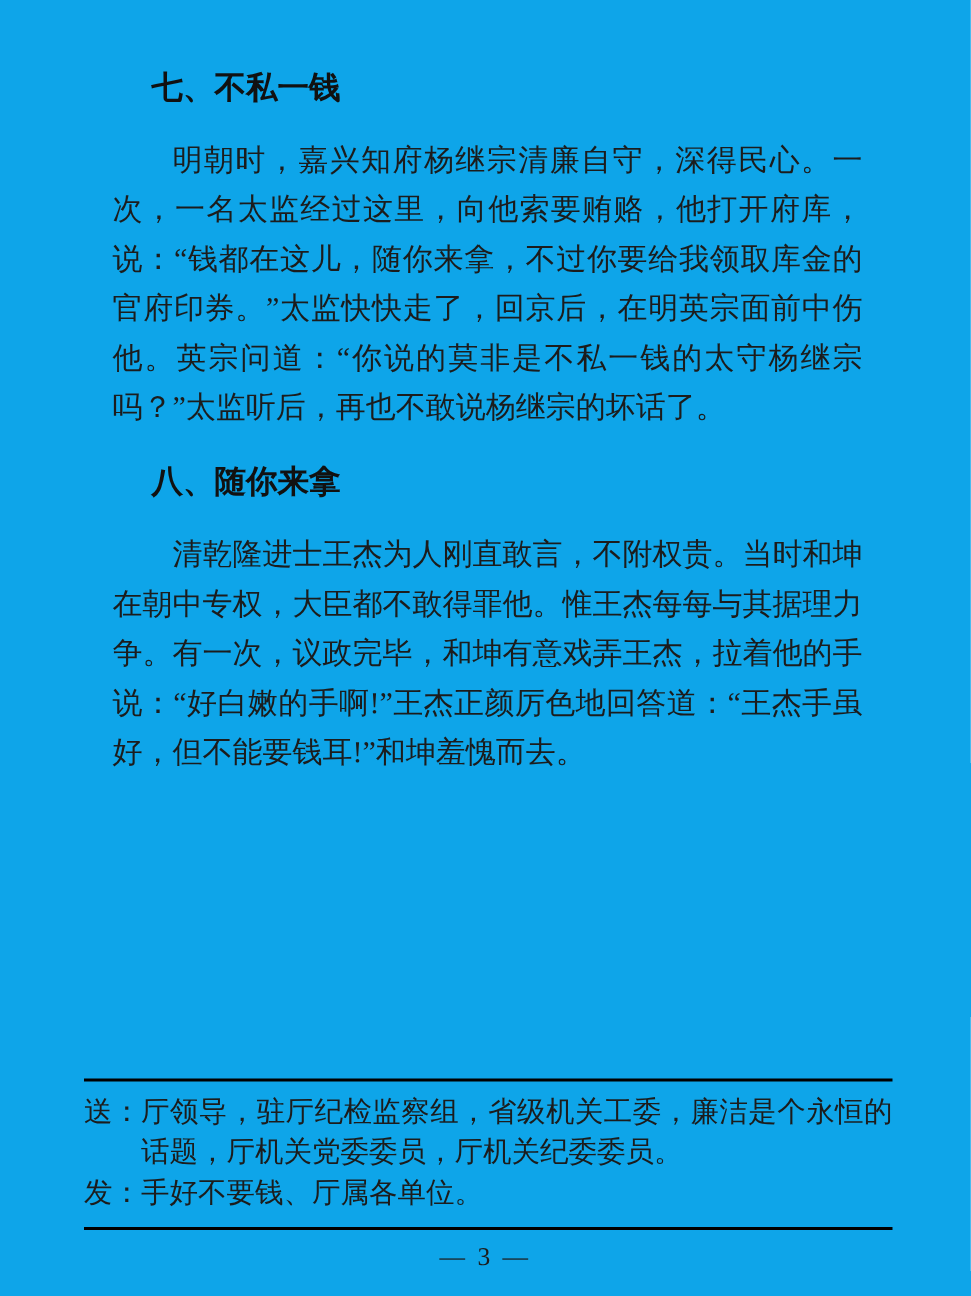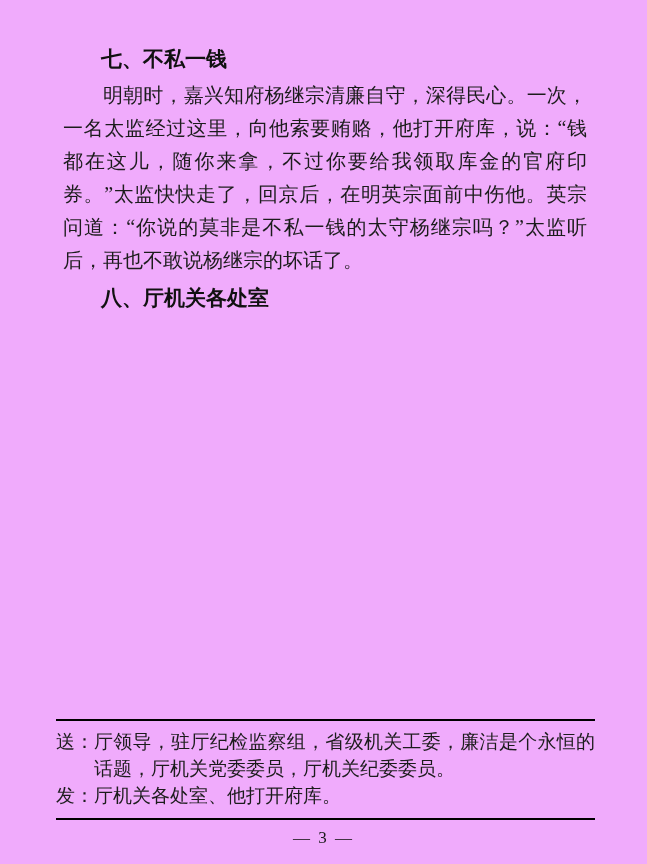--- a/index.html
+++ b/index.html
@@ -1,42 +1,42 @@
 <!DOCTYPE html>
 <html lang="zh"><head>
 <meta charset="utf-8">
 <style>
   html, body { margin: 0; padding: 0; }
   body { background: #ffffff; }
   .page {
     position: relative;
     width: 647px;
     height: 864px;
-    background: #f0abfc;
+    background: #0ea5e9;
     font-family: "Liberation Serif", "DejaVu Serif", serif;
     color: #1c1c1c;
     overflow: hidden;
   }
   .content {
     position: absolute;
     left: 59px;
     right: 56px;
     top: 40px;
   }
   .heading {
     margin: 2px 0 4px 0;
     font-family: "Liberation Sans", "DejaVu Sans", sans-serif;
     font-weight: 700;
     font-size: 21px;
     line-height: 33px;
     text-indent: 2em;
     color: #111111;
   }
   .para {
-    margin: 4px;
+    margin: 16px;
     font-size: 20px;
     line-height: 33px;
     text-indent: 2em;
     text-align: justify;
     text-align-last: left;
     color: #1c1c1c;
   }
   .footer {
     position: absolute;
     left: 56px;
@@ -64,29 +64,30 @@
   }
 </style>
 </head>
 <body>
 
 <div class="page">
 
   <div class="content">
     <h2 class="heading">七、不私一钱</h2>
     <p class="para">明朝时，嘉兴知府杨继宗清廉自守，深得民心。一次，一名太监经过这里，向他索要贿赂，他打开府库，说：“钱都在这儿，随你来拿，不过你要给我领取库金的官府印券。”太监快快走了，回京后，在明英宗面前中伤他。英宗问道：“你说的莫非是不私一钱的太守杨继宗吗？”太监听后，再也不敢说杨继宗的坏话了。</p>
-    <h2 class="heading">八、厅机关各处室</h2>
+    <h2 class="heading">八、随你来拿</h2>
+    <p class="para">清乾隆进士王杰为人刚直敢言，不附权贵。当时和坤在朝中专权，大臣都不敢得罪他。惟王杰每每与其据理力争。有一次，议政完毕，和坤有意戏弄王杰，拉着他的手说：“好白嫩的手啊!”王杰正颜厉色地回答道：“王杰手虽好，但不能要钱耳!”和坤羞愧而去。</p>
   </div>
 
   <div class="footer">
     <div class="footer-row">
       <span class="footer-label">送：</span>
       <span class="footer-text">厅领导，驻厅纪检监察组，省级机关工委，廉洁是个永恒的话题，厅机关党委委员，厅机关纪委委员。</span>
     </div>
     <div class="footer-row">
       <span class="footer-label">发：</span>
-      <span class="footer-text">厅机关各处室、他打开府库。</span>
+      <span class="footer-text">手好不要钱、厅属各单位。</span>
     </div>
   </div>
 
   <div class="page-number">— 3 —</div>
 
 </div>
 
 </body></html>

